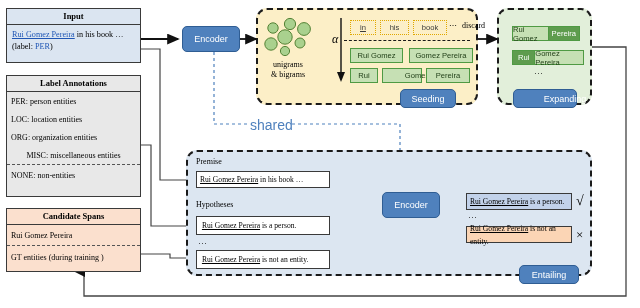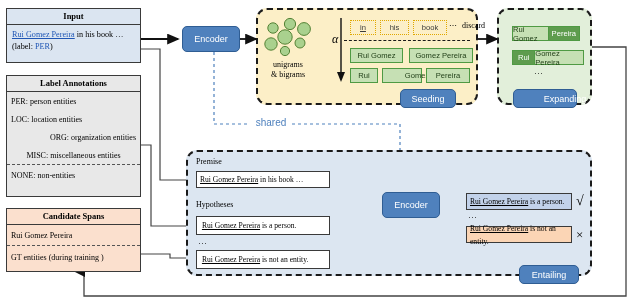--- a/index.html
+++ b/index.html
@@ -112,37 +112,37 @@
     <div class="panel-hd">Input</div>
     <div class="panel-row" style="padding:4px 5px;font-size:8.2px;line-height:12px;">
       <span class="ent-u blue-t">Rui Gomez Pereira</span><span> in his book … (label: </span><span class="blue-t">PER</span><span>)</span>
     </div>
   </div>
 
   <div class="abs panel bg-grey" style="left:6px;top:75px;width:135px;height:122px;">
     <div class="panel-hd">Label Annotations</div>
     <div class="panel-row" style="padding-top:4px;">PER: person entities</div>
     <div class="panel-row" style="padding-top:5px;">LOC: location entities</div>
-    <div class="panel-row" style="padding-top:5px;text-align:right;">ORG: organization entities</div>
+    <div class="panel-row" style="padding-top:5px;">ORG: organization entities</div>
     <div class="panel-row" style="padding-top:5px;padding-bottom:3px;border-bottom:1px dashed #555;text-align:center;">MISC: miscellaneous entities</div>
     <div class="panel-row" style="padding-top:5px;">NONE: non-entities</div>
   </div>
 
   <div class="abs panel bg-peach" style="left:6px;top:208px;width:135px;height:64px;">
     <div class="panel-hd">Candidate Spans</div>
     <div class="panel-row" style="padding-top:5px;padding-bottom:4px;border-bottom:1px dashed #555;">Rui Gomez Pereira</div>
     <div class="panel-row" style="padding-top:6px;">GT entities (during training )</div>
   </div>
 
   <div class="abs bluebox" style="left:182px;top:26px;width:58px;height:26px;">
     <span>Encoder</span>
   </div>
 
   <div class="abs" style="left:250px;top:117px;width:42px;height:14px;color:#4f81bd;
-              font-family:'Liberation Sans',sans-serif;font-size:10px;text-align:center;">
+              font-family:'Liberation Sans',sans-serif;font-size:14px;text-align:center;">
     <span>shared</span>
   </div>
 
   <div class="abs dashmod mod-seed" style="left:256px;top:8px;width:222px;height:97px;"></div>
 
   <div class="abs" style="left:264px;top:18px;width:48px;height:42px;">
     <svg width="48" height="42">
       <circle cx="9" cy="10" r="5.2" fill="#a9d18e" stroke="#548235" stroke-width="1"></circle>
       <circle cx="26" cy="6" r="5.6" fill="#a9d18e" stroke="#548235" stroke-width="1"></circle>
       <circle cx="40" cy="11" r="6.4" fill="#a9d18e" stroke="#548235" stroke-width="1"></circle>

